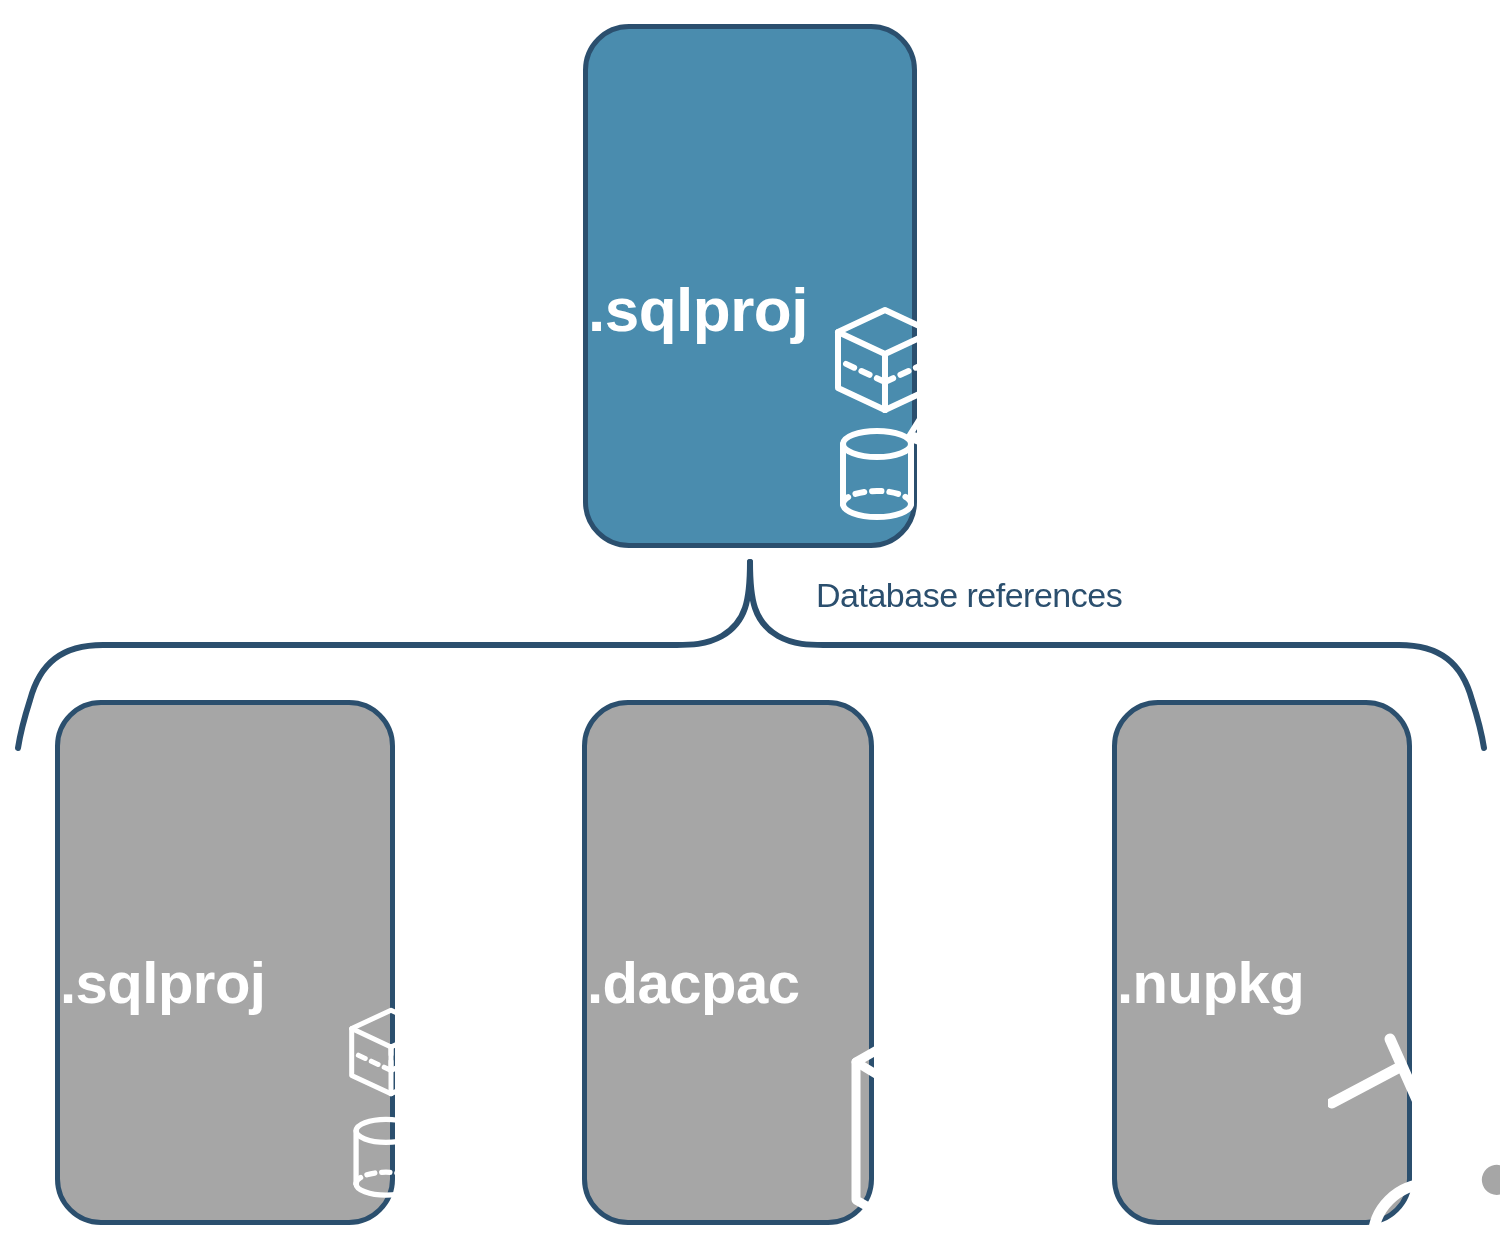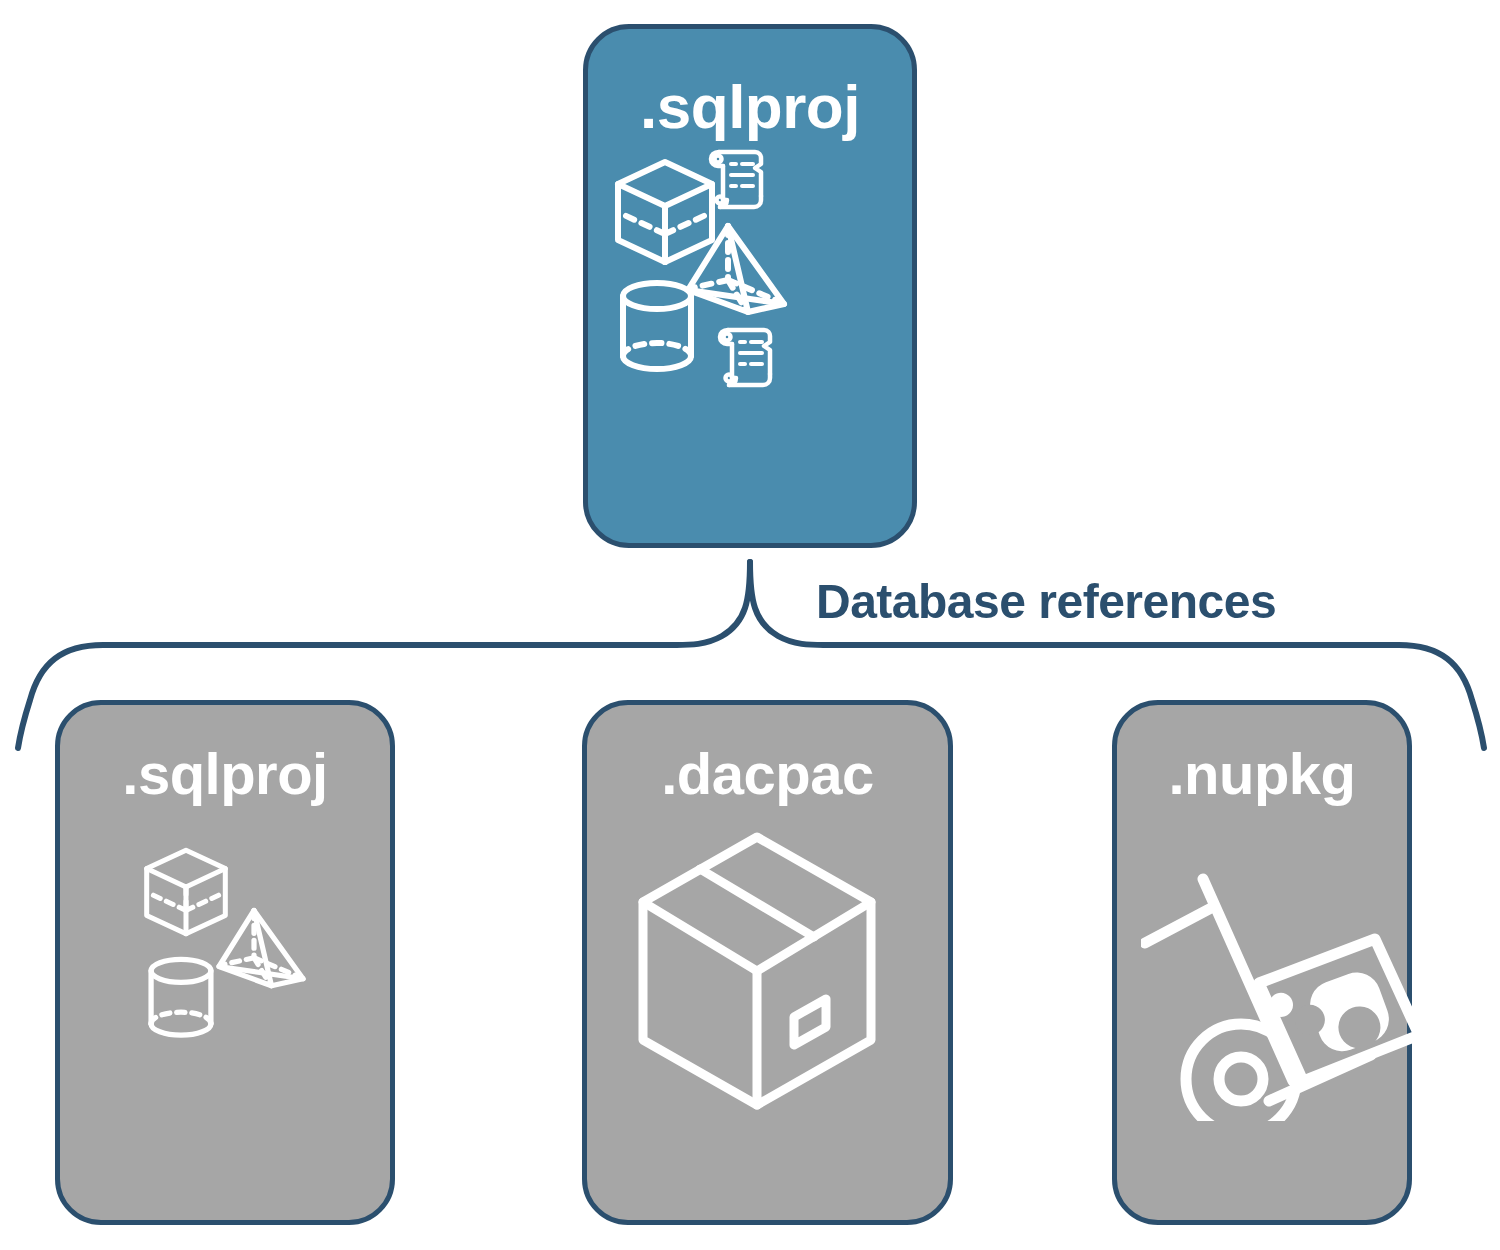--- a/index.html
+++ b/index.html
@@ -16,21 +16,21 @@
     height: 1250px;
     overflow: hidden;
     background: #ffffff;
   }
   .card {
     position: absolute;
     box-sizing: border-box;
     border-radius: 46px;
     border: 5px solid #2B4F6E;
     display: flex;
-    flex-direction: column;
+    flex-direction: row;
     align-items: center;
   }
   .card.primary {
     background: #4A8CAE;
   }
   .card.secondary {
     background: #A6A6A6;
   }
   .card-title {
     color: #ffffff;
@@ -51,21 +51,21 @@
   }
   #card-sqlproj {
     left: 55px;
     top: 700px;
     width: 340px;
     height: 525px;
   }
   #card-dacpac {
     left: 582px;
     top: 700px;
-    width: 371px;
+    width: 292px;
     height: 525px;
   }
   #card-nupkg {
     left: 1112px;
     top: 700px;
     width: 300px;
     height: 525px;
   }
   .card.secondary .card-title {
     font-size: 58px;
@@ -85,22 +85,22 @@
     left: 0;
     top: 0;
     width: 1500px;
     height: 1250px;
     pointer-events: none;
   }
   #brace-label {
     position: absolute;
     left: 816px;
     top: 578px;
-    font-size: 48px;
-    font-weight: bold;
+    font-size: 34px;
+    font-weight: normal;
     color: #2B4F6E;
     letter-spacing: -0.5px;
     white-space: nowrap;
     line-height: 1;
   }
 </style>
 </head>
 <body>
 
 <div id="canvas">

